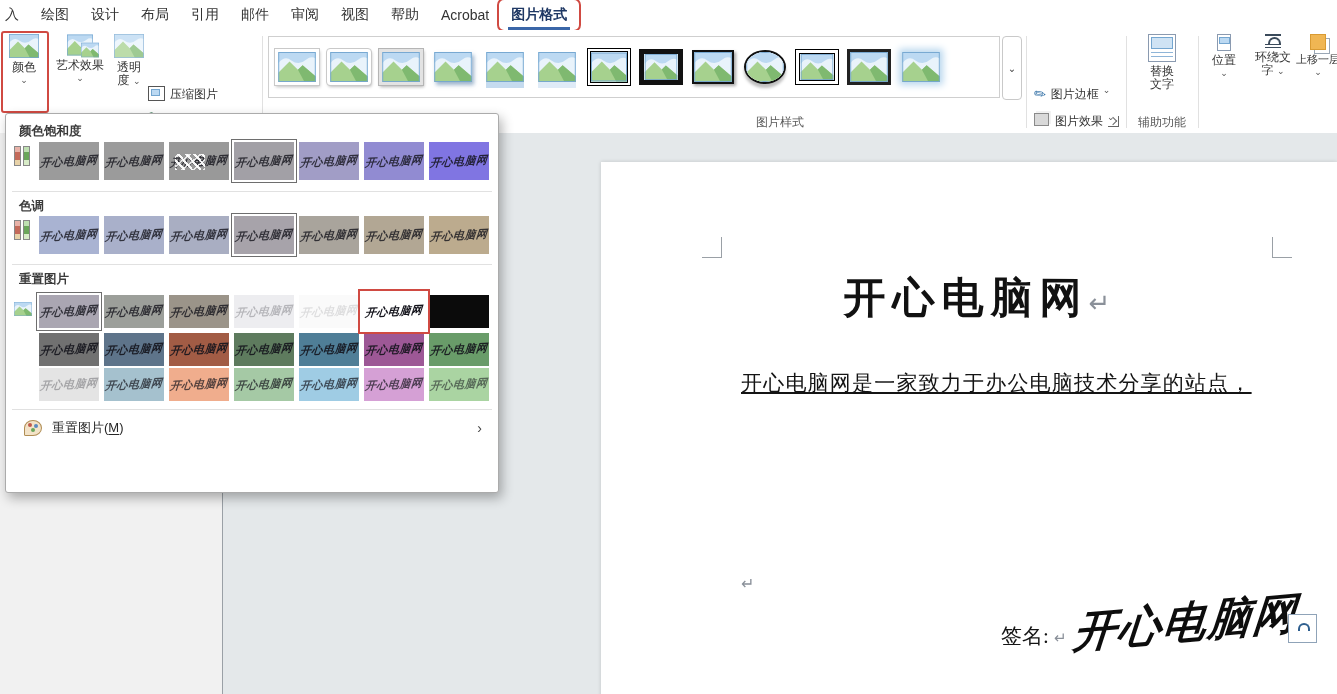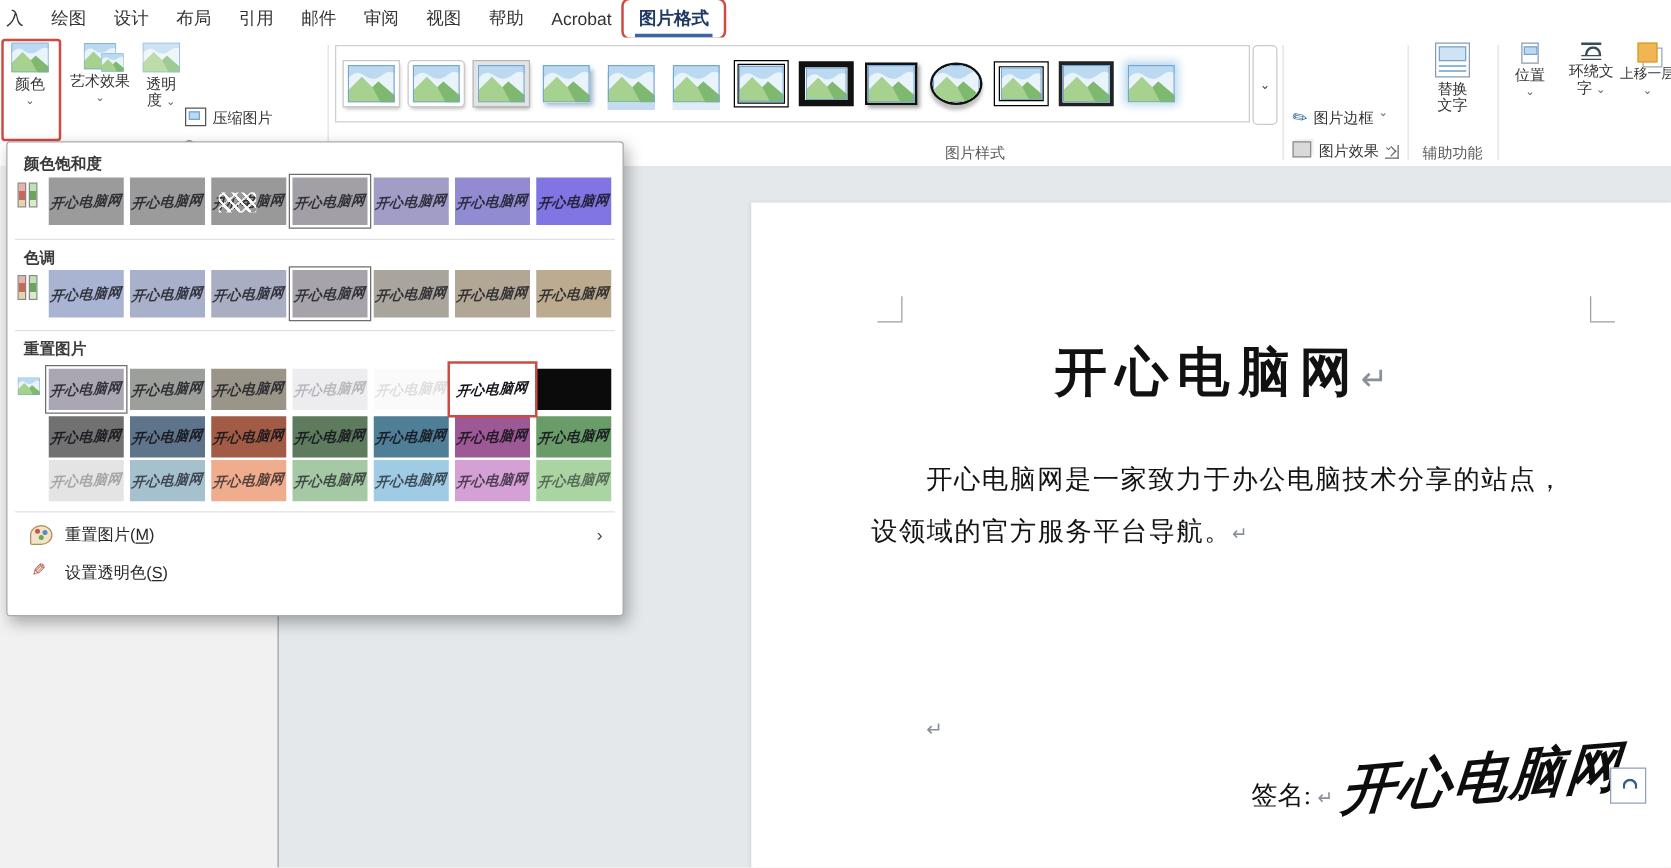--- a/index.html
+++ b/index.html
@@ -56,21 +56,21 @@
   .cropmark{position:absolute;width:20px;height:20px;}
   .cropmark.tl{left:101px;top:75px;border-right:1px solid #9aa0a6;border-bottom:1px solid #9aa0a6;border-right:none;}
   .cropmark.tl::before{content:"";position:absolute;right:0;top:0;width:1px;height:20px;background:#9aa0a6;}
   .cropmark.tr{left:671px;top:75px;border-bottom:1px solid #9aa0a6;}
   .cropmark.tr::before{content:"";position:absolute;left:0;top:0;width:1px;height:20px;background:#9aa0a6;}
   .doc-title{position:absolute;left:96px;top:108px;width:560px;text-align:center;
     font-family:"Liberation Serif",serif;font-size:42px;font-weight:900;color:#111;letter-spacing:7px;white-space:nowrap;}
   .pilcrow{color:#8a9099;font-weight:400;font-family:"Liberation Sans",sans-serif;}
   .doc-title .pilcrow{font-size:26px;letter-spacing:0;}
   .doc-body{position:absolute;left:96px;top:200px;width:565px;font-family:"Liberation Serif",serif;font-size:21px;color:#141414;}
-  .doc-body .line{height:42px;line-height:42px;white-space:nowrap;letter-spacing:1.2px;}
+  .doc-body .line{height:42px;line-height:42px;white-space:nowrap;letter-spacing:1.2px;text-decoration:underline;}
   .doc-body .line.indent{text-indent:44px;}
   .para-mark{position:absolute;left:140px;top:412px;font-size:16px;color:#8a9099;}
   .sig-line{position:absolute;left:400px;top:460px;font-family:"Liberation Serif",serif;font-size:21px;color:#141414;}
   .sig-line .pilcrow{font-size:15px;}
   .signature{position:absolute;left:472px;top:432px;width:230px;font-family:"Liberation Serif",serif;font-style:italic;font-weight:700;font-size:43px;color:#0d0d0d;transform:rotate(-5deg) skewX(-10deg);letter-spacing:2px;white-space:nowrap;}
   .layoutopt{position:absolute;left:687px;top:452px;width:27px;height:27px;background:#fff;border:1px solid #8fa3b8;display:flex;align-items:center;justify-content:center;cursor:pointer;}
   
   .dropdown{position:absolute;left:5px;top:113px;width:494px;height:380px;background:#fff;border:1px solid #ababab;border-radius:3px;box-shadow:3px 5px 12px rgba(0,0,0,.3);z-index:20;box-sizing:border-box;}
   .sectitle{position:absolute;left:13px;font-size:12.5px;font-weight:700;color:#3b3b3b;}
   .secrow{position:absolute;left:33px;display:flex;gap:5px;}
@@ -330,23 +330,20 @@
 <div class="docarea">
   <div class="leftstrip"></div>
   <div class="page">
     <div class="cropmark tl"></div>
     <div class="cropmark tr"></div>
     <div class="doc-title">
       <span>开心电脑网</span><span class="pilcrow">↵</span>
     </div>
     <div class="doc-body">
       <div class="line indent">开心电脑网是一家致力于办公电脑技术分享的站点，</div>
-      <div class="line">
-        <span>设领域的官方服务平台导航。</span><span class="pilcrow" style="font-size:15px;">↵</span>
-      </div>
     </div>
     <div class="para-mark pilcrow">↵</div>
     <div class="sig-line">
       <span>签名: </span><span class="pilcrow">↵</span>
     </div>
     <div class="signature">开心电脑网</div>
     <div class="layoutopt">
       <span class="lo-ico"></span>
     </div>
   </div>
@@ -492,19 +489,13 @@
 
   <div class="hdiv" style="top:295px;"></div>
 
   <div class="menuitem" style="top:299px;">
     <span class="mico">
         <span class="palette-ico"></span>
       </span>
     <span><span>重置图片(</span><u>M</u><span>)</span></span>
     <span class="subarrow">›</span>
   </div>
-  <div class="menuitem" style="top:329px;">
-    <span class="mico">
-        <span class="pen-ico"></span>
-      </span>
-    <span><span>设置透明色(</span><u>S</u><span>)</span></span>
-  </div>
 </div>
 
 </body></html>

